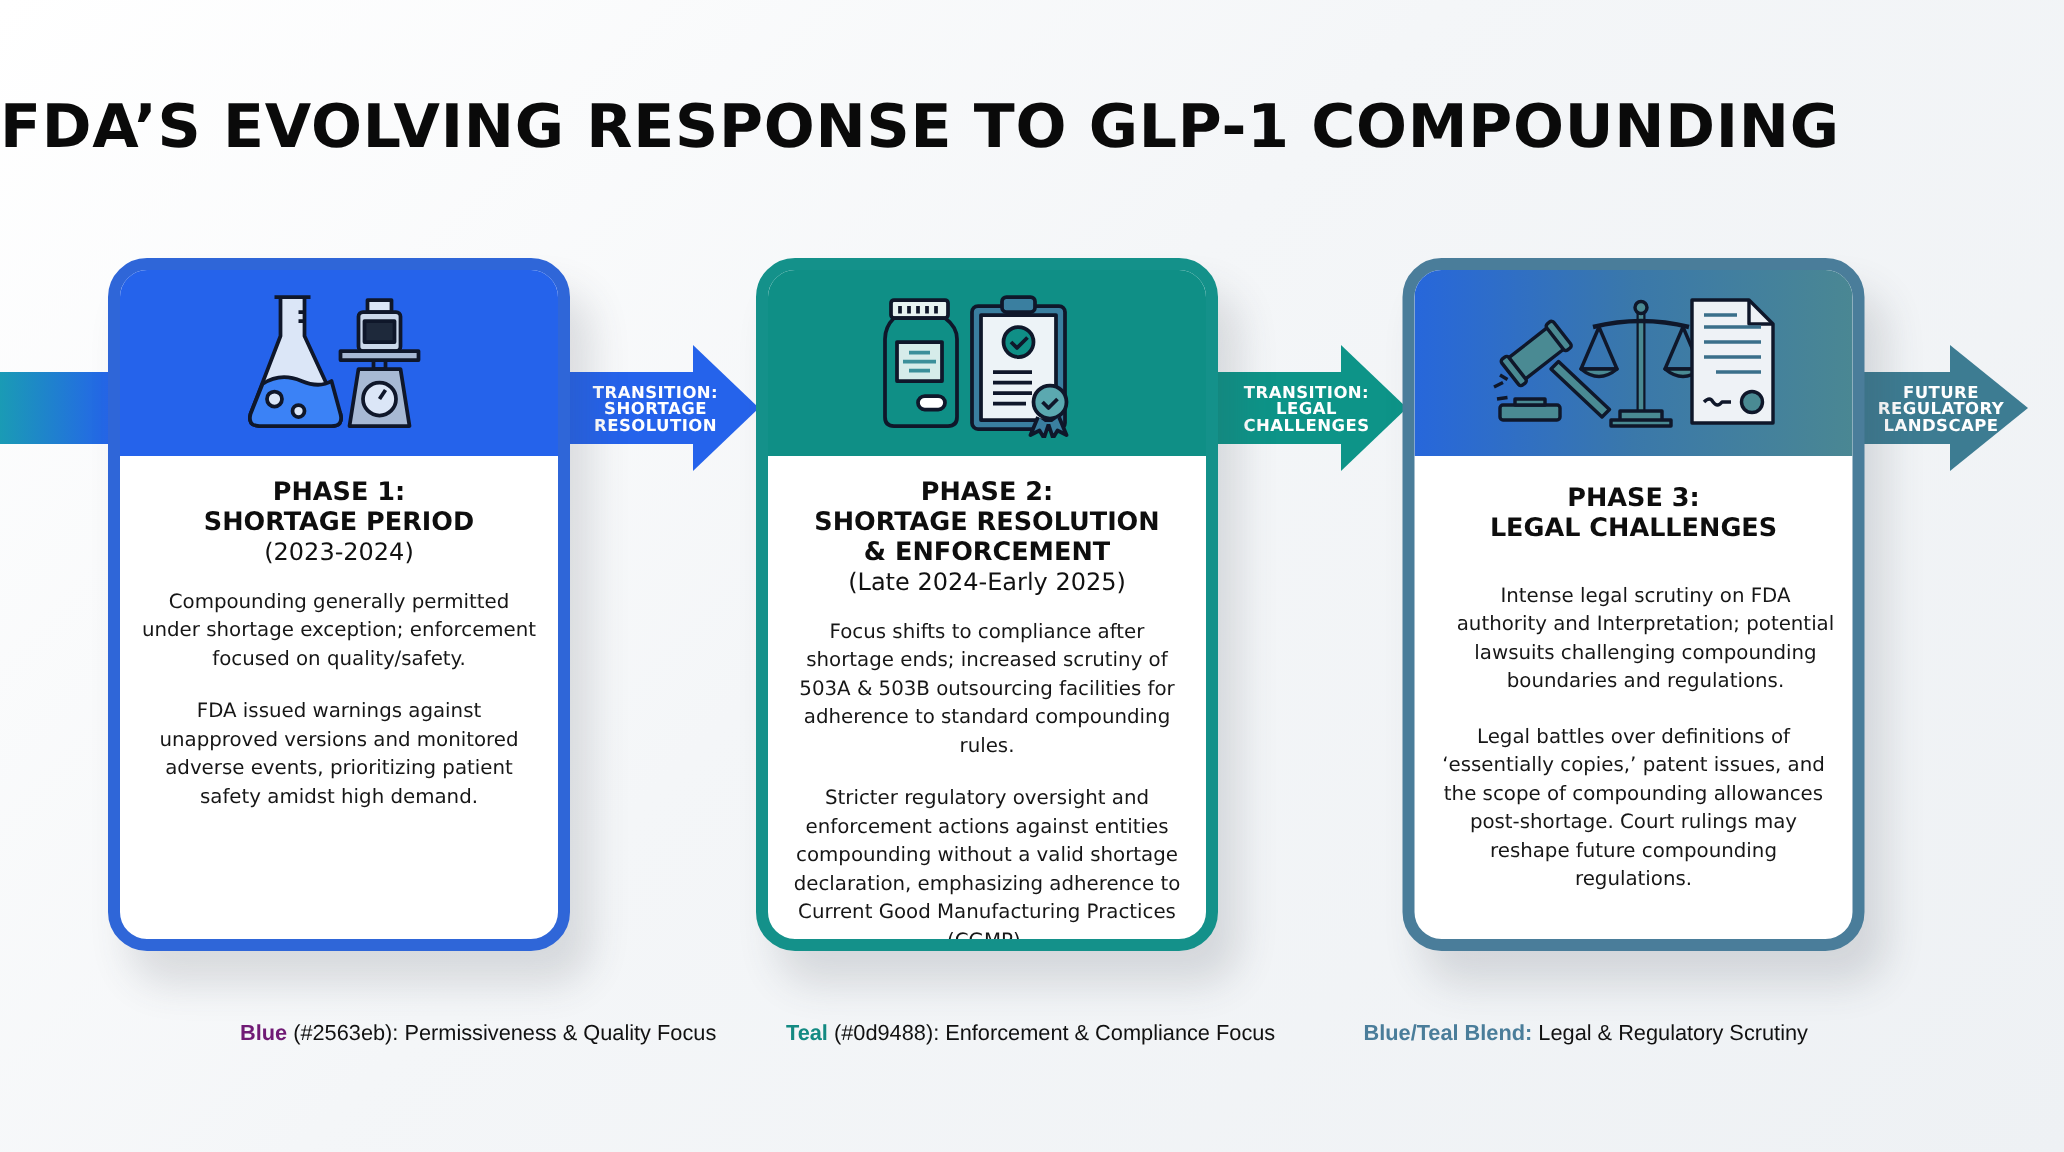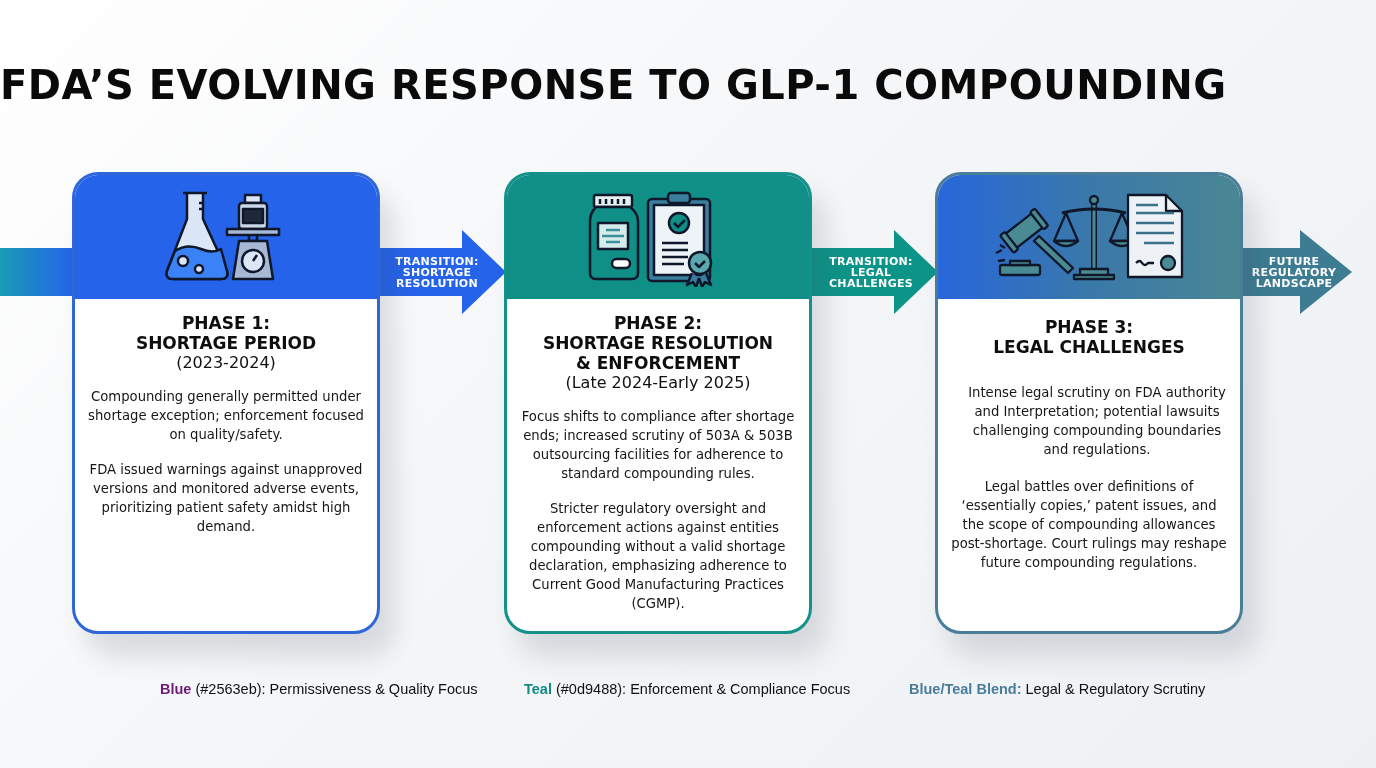--- a/index.html
+++ b/index.html
@@ -36,21 +36,21 @@
     font-size: 11px; line-height: 11px; letter-spacing: 0.3px;
   }
   .transition-label.t1 { left: 392px; }
   .transition-label.t2 { left: 826px; }
   .transition-label.t3 { left: 1244px; width: 100px; }
 
   
   .card {
     position: absolute; top: 172px; width: 308px; height: 462px;
     border-radius: 26px; background: #fff;
-    border: 3px solid #0f172a;
+    border: 8px solid #0f172a;
     box-shadow: 14px 22px 26px rgba(60,70,80,0.16);
     overflow: hidden;
   }
   .card.c1 { left: 72px; border-color: #2f66d8; }
   .card.c2 { left: 504px; border-color: #14918a; }
   .card.c3 { left: 935px; border-color: #4a7d9a; }
   .card-head {
     height: 124px; display: flex; align-items: center; justify-content: center;
   }
   .c1 .card-head { background: #2563eb; }

